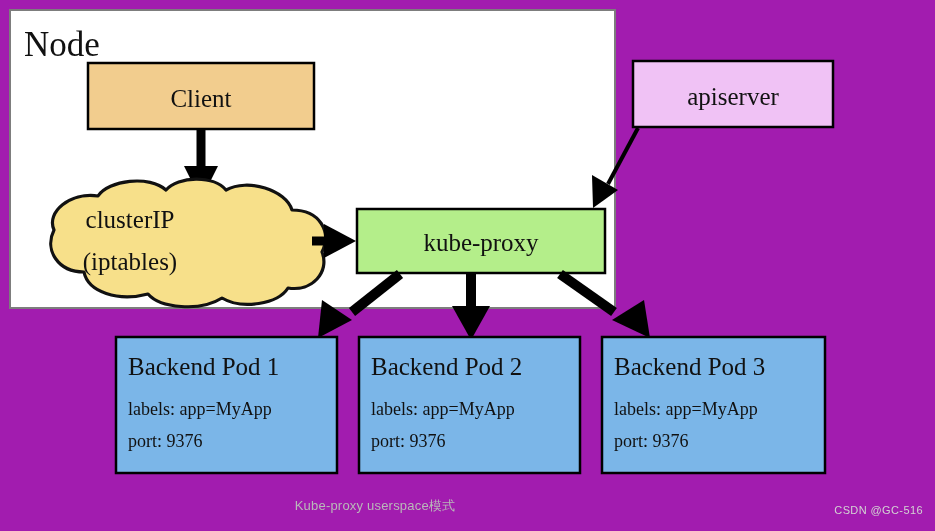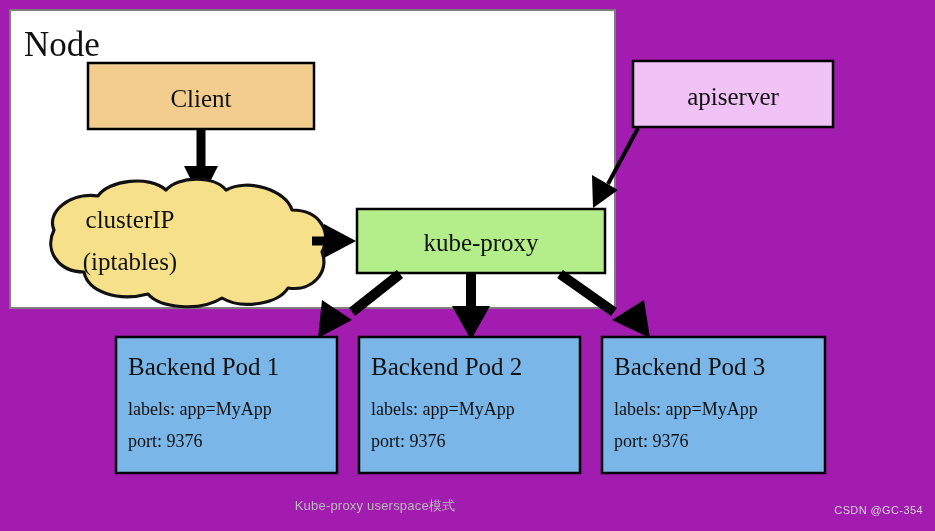--- a/index.html
+++ b/index.html
@@ -165,15 +165,15 @@
     <g>
       <rect class="box-shape" x="602" y="337" width="223" height="136" fill="#7BB6E8"></rect>
       <text class="pod-title" x="614" y="375">Backend Pod 3</text>
       <text class="pod-detail" x="614" y="415">labels: app=MyApp</text>
       <text class="pod-detail" x="614" y="447">port: 9376</text>
     </g>
 
   </svg>
 
   <div class="caption">Kube-proxy userspace模式</div>
-  <div class="watermark">CSDN @GC-354</div>
+  <div class="watermark">CSDN @GC-516</div>
 
 </div>
 
 </body></html>

